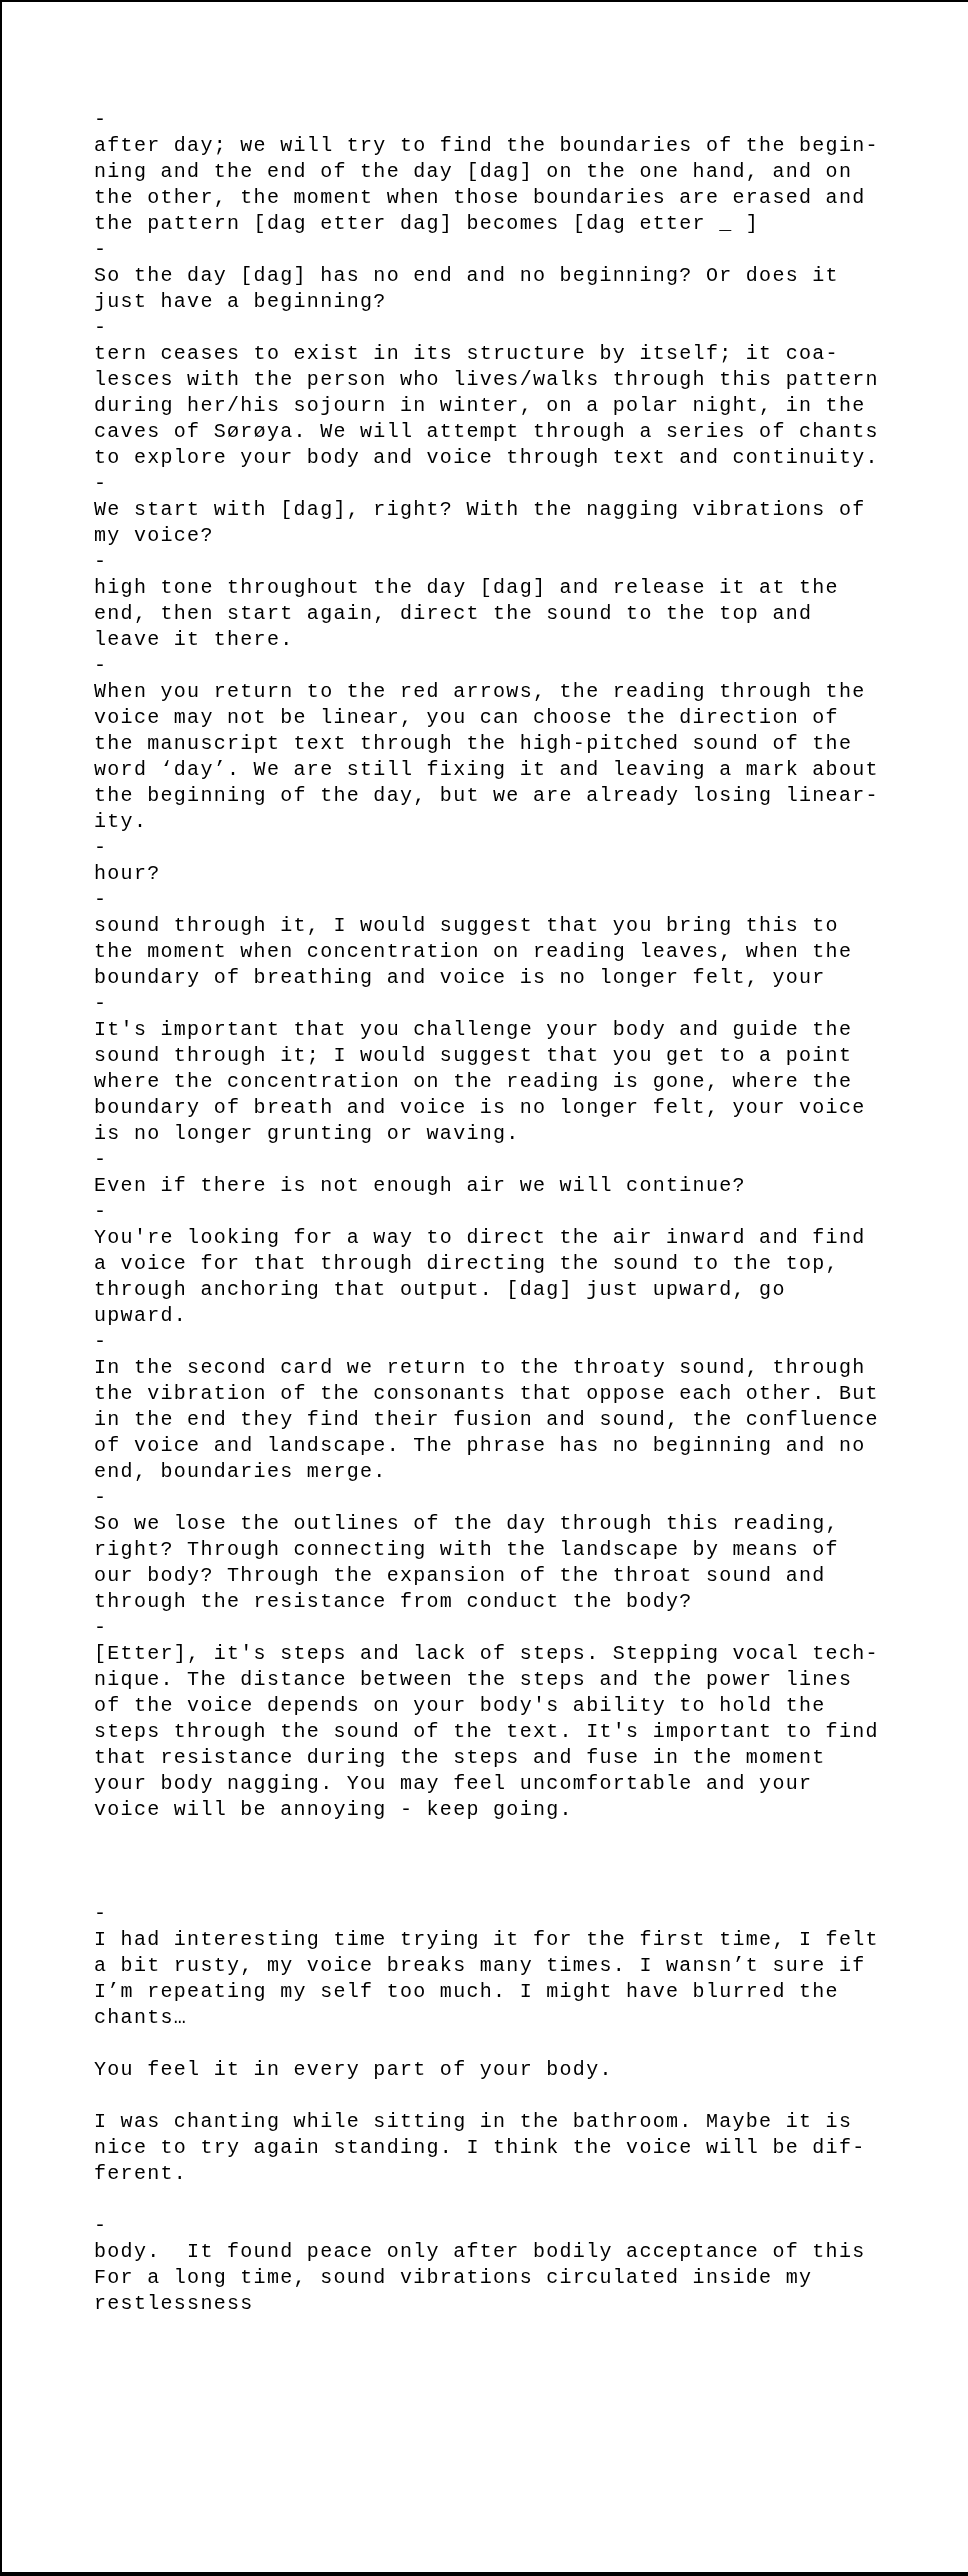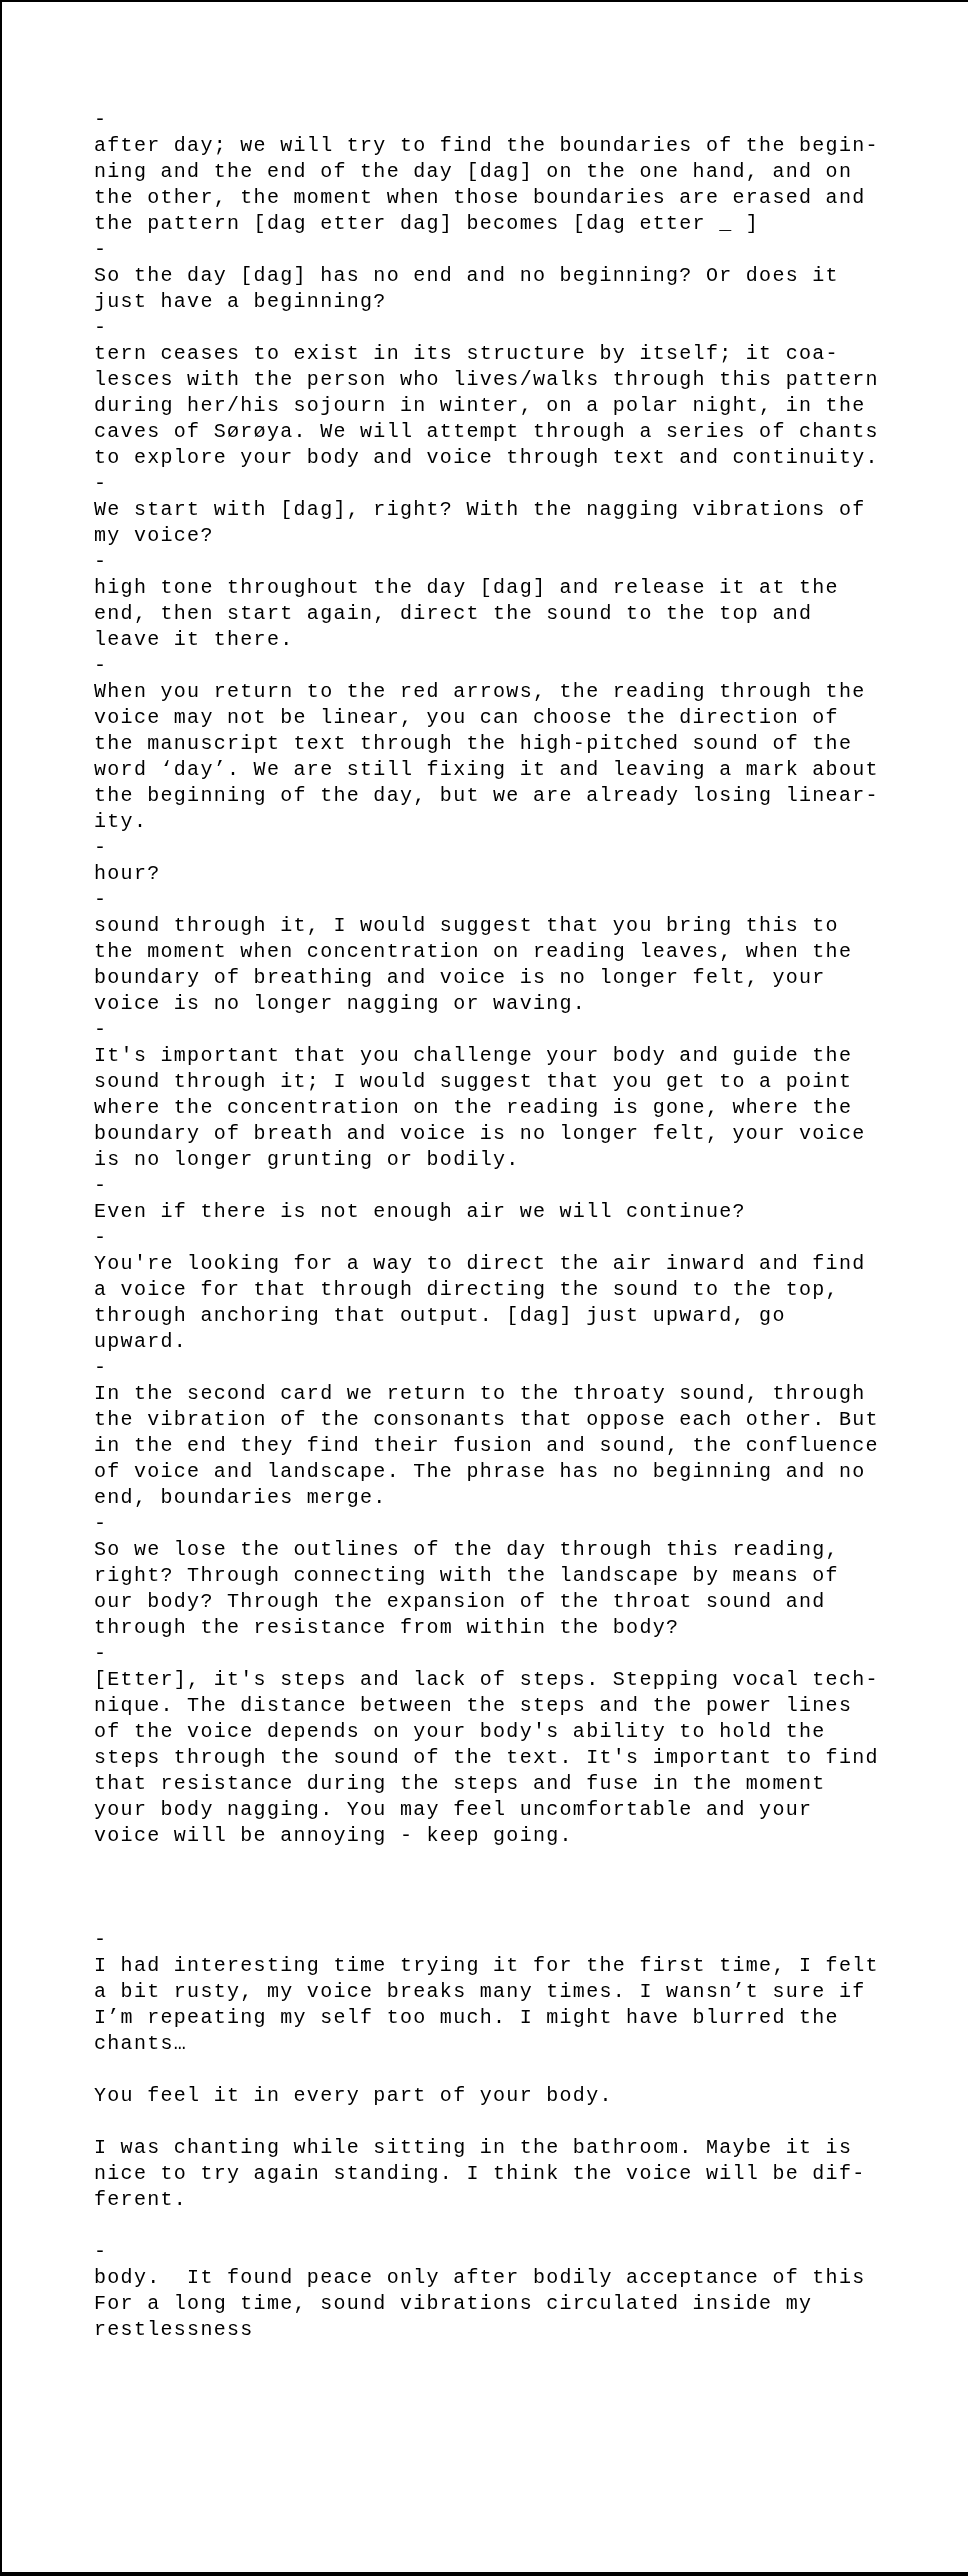--- a/index.html
+++ b/index.html
@@ -67,45 +67,44 @@
       <div class="line">the manuscript text through the high-pitched sound of the</div>
       <div class="line">word ‘day’. We are still fixing it and leaving a mark about</div>
       <div class="line">the beginning of the day, but we are already losing linear-</div>
       <div class="line">ity.</div>
       <div class="line">-</div>
       <div class="line">hour?</div>
       <div class="line">-</div>
       <div class="line">sound through it, I would suggest that you bring this to</div>
       <div class="line">the moment when concentration on reading leaves, when the</div>
       <div class="line">boundary of breathing and voice is no longer felt, your</div>
-      <div class="line">voice is no longer nagging or waving.</div>
       <div class="line">-</div>
       <div class="line">It's important that you challenge your body and guide the</div>
       <div class="line">sound through it; I would suggest that you get to a point</div>
       <div class="line">where the concentration on the reading is gone, where the</div>
       <div class="line">boundary of breath and voice is no longer felt, your voice</div>
-      <div class="line">is no longer grunting or bodily.</div>
+      <div class="line">is no longer grunting or waving.</div>
       <div class="line">-</div>
       <div class="line">Even if there is not enough air we will continue?</div>
       <div class="line">-</div>
       <div class="line">You're looking for a way to direct the air inward and find</div>
       <div class="line">a voice for that through directing the sound to the top,</div>
       <div class="line">through anchoring that output. [dag] just upward, go</div>
       <div class="line">upward.</div>
       <div class="line">-</div>
       <div class="line">In the second card we return to the throaty sound, through</div>
       <div class="line">the vibration of the consonants that oppose each other. But</div>
       <div class="line">in the end they find their fusion and sound, the confluence</div>
       <div class="line">of voice and landscape. The phrase has no beginning and no</div>
       <div class="line">end, boundaries merge.</div>
       <div class="line">-</div>
       <div class="line">So we lose the outlines of the day through this reading,</div>
       <div class="line">right? Through connecting with the landscape by means of</div>
       <div class="line">our body? Through the expansion of the throat sound and</div>
-      <div class="line">through the resistance from within the body?</div>
+      <div class="line">through the resistance from conduct the body?</div>
       <div class="line">-</div>
       <div class="line">[Etter], it's steps and lack of steps. Stepping vocal tech-</div>
       <div class="line">nique. The distance between the steps and the power lines</div>
       <div class="line">of the voice depends on your body's ability to hold the</div>
       <div class="line">steps through the sound of the text. It's important to find</div>
       <div class="line">that resistance during the steps and fuse in the moment</div>
       <div class="line">your body nagging. You may feel uncomfortable and your</div>
       <div class="line">voice will be annoying - keep going.</div>
       <div class="line">&nbsp;</div>
       <div class="line">&nbsp;</div>

